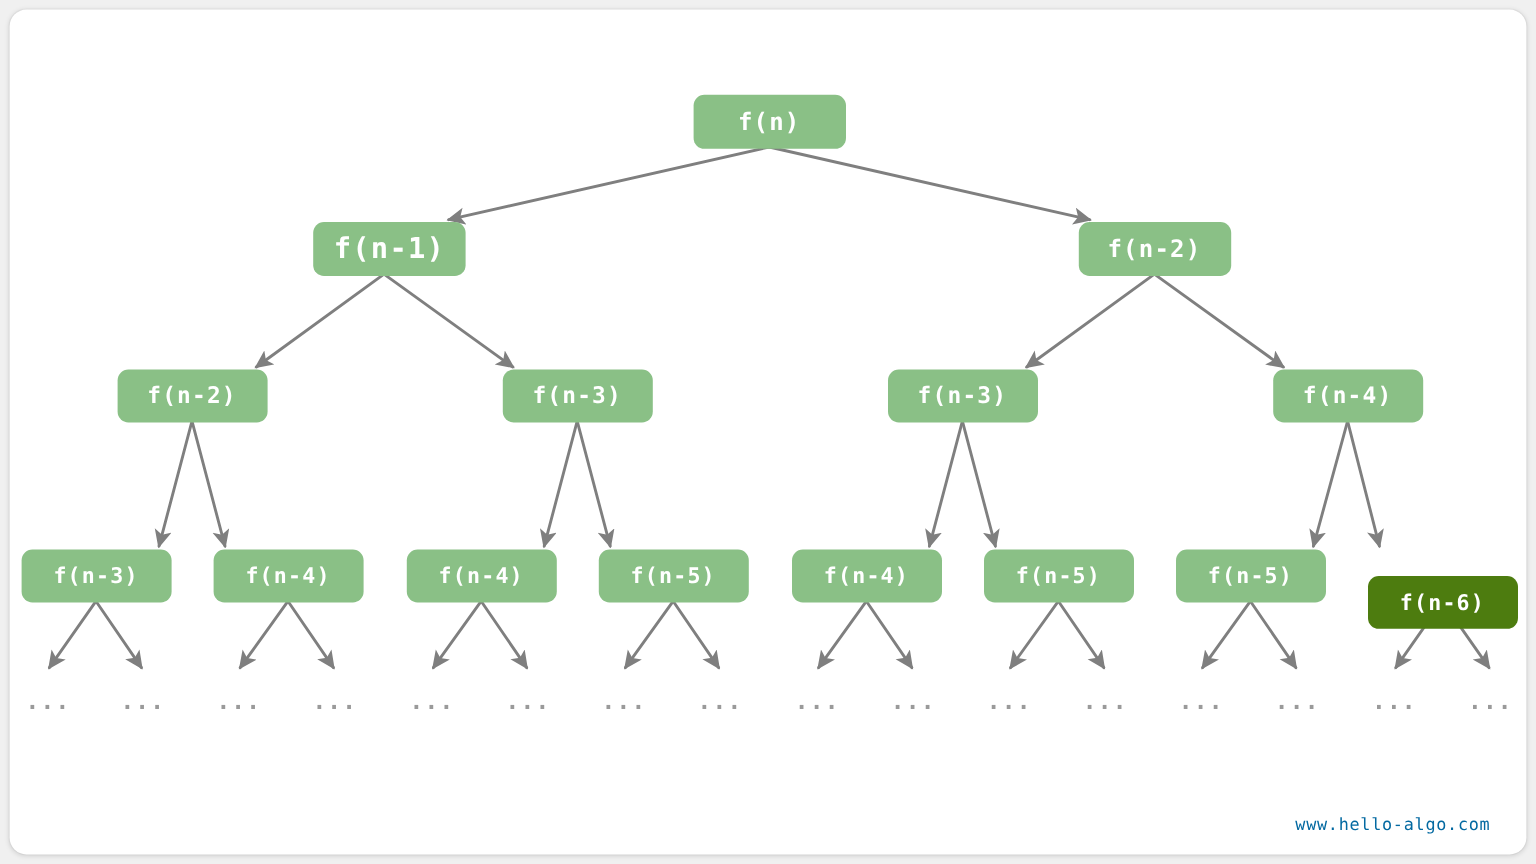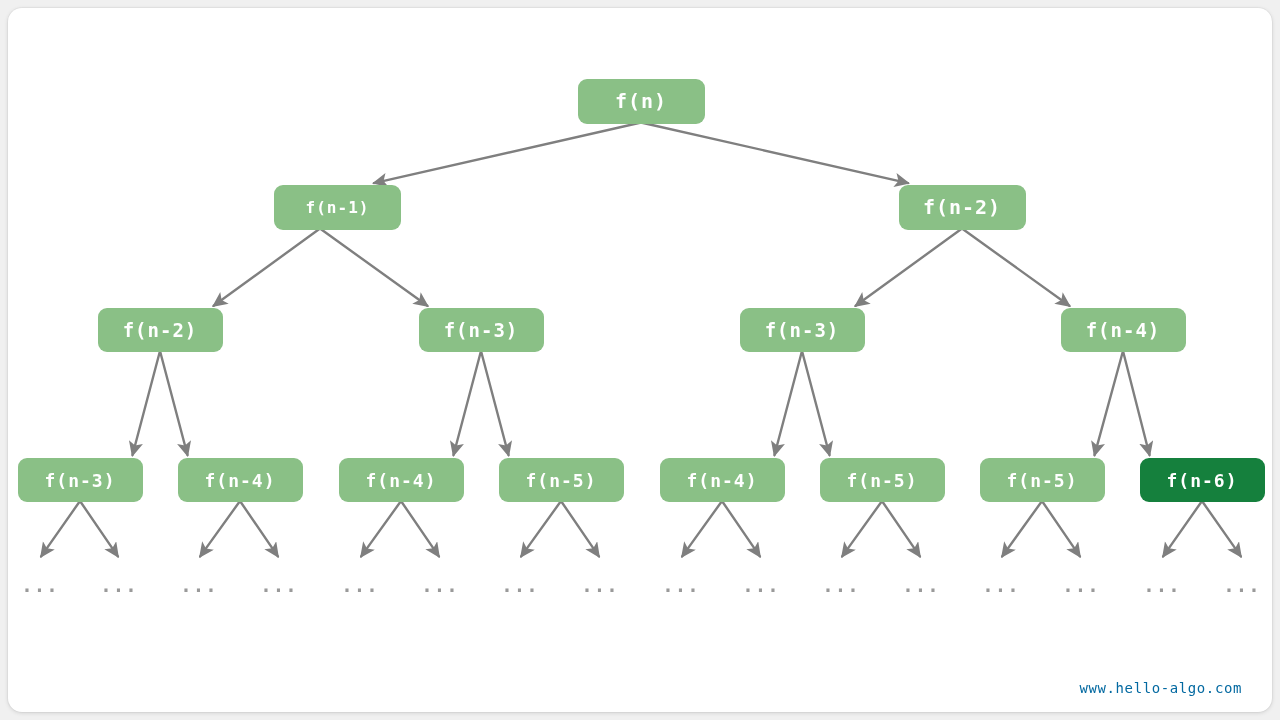--- a/index.html
+++ b/index.html
@@ -94,34 +94,34 @@
           <line x1="882" y1="501" x2="842.1678589483865" y2="556.3763912180967" stroke="#7f7f7f" stroke-width="2.4" stroke-linecap="round" marker-end="url(#arrowhead)"></line>
           <line x1="882" y1="501" x2="919.870632168816" y2="556.3493854775004" stroke="#7f7f7f" stroke-width="2.4" stroke-linecap="round" marker-end="url(#arrowhead)"></line>
           <line x1="1042" y1="501" x2="1002.1678589483865" y2="556.3763912180967" stroke="#7f7f7f" stroke-width="2.4" stroke-linecap="round" marker-end="url(#arrowhead)"></line>
           <line x1="1042" y1="501" x2="1079.870632168816" y2="556.3493854775004" stroke="#7f7f7f" stroke-width="2.4" stroke-linecap="round" marker-end="url(#arrowhead)"></line>
           <line x1="1202" y1="501" x2="1163.148851498193" y2="556.3628866150751" stroke="#7f7f7f" stroke-width="2.4" stroke-linecap="round" marker-end="url(#arrowhead)"></line>
           <line x1="1202" y1="501" x2="1240.851148501807" y2="556.3628866150751" stroke="#7f7f7f" stroke-width="2.4" stroke-linecap="round" marker-end="url(#arrowhead)"></line>
         </g>
     </svg>
     <div id="nodes">
         <div class="node" style="left: 577.5px; top: 78.5px; width: 127px; height: 45px; font-size: 20px; background: rgb(138, 192, 134); color: rgb(255, 255, 255);">f(n)</div>
-        <div class="node" style="left: 274px; top: 184.5px; width: 127px; height: 45px; font-size: 16px; background: rgb(138, 192, 134); color: rgb(255, 255, 255); text-align: right;">f(n-1)</div>
+        <div class="node" style="left: 261px; top: 184.5px; width: 127px; height: 45px; font-size: 24px; background: rgb(138, 192, 134); color: rgb(255, 255, 255); text-align: right;">f(n-1)</div>
         <div class="node" style="left: 898.5px; top: 184.5px; width: 127px; height: 45px; font-size: 20px; background: rgb(138, 192, 134); color: rgb(255, 255, 255);">f(n-2)</div>
         <div class="node" style="left: 97.5px; top: 308px; width: 125px; height: 44px; font-size: 19px; background: rgb(138, 192, 134); color: rgb(255, 255, 255);">f(n-2)</div>
         <div class="node" style="left: 418.5px; top: 308px; width: 125px; height: 44px; font-size: 19px; background: rgb(138, 192, 134); color: rgb(255, 255, 255);">f(n-3)</div>
         <div class="node" style="left: 739.5px; top: 308px; width: 125px; height: 44px; font-size: 19px; background: rgb(138, 192, 134); color: rgb(255, 255, 255);">f(n-3)</div>
         <div class="node" style="left: 1060.5px; top: 308px; width: 125px; height: 44px; font-size: 19px; background: rgb(138, 192, 134); color: rgb(255, 255, 255);">f(n-4)</div>
         <div class="node" style="left: 17.5px; top: 458px; width: 125px; height: 44px; font-size: 18px; background: rgb(138, 192, 134); color: rgb(255, 255, 255);">f(n-3)</div>
         <div class="node" style="left: 177.5px; top: 458px; width: 125px; height: 44px; font-size: 18px; background: rgb(138, 192, 134); color: rgb(255, 255, 255);">f(n-4)</div>
         <div class="node" style="left: 338.5px; top: 458px; width: 125px; height: 44px; font-size: 18px; background: rgb(138, 192, 134); color: rgb(255, 255, 255);">f(n-4)</div>
         <div class="node" style="left: 498.5px; top: 458px; width: 125px; height: 44px; font-size: 18px; background: rgb(138, 192, 134); color: rgb(255, 255, 255);">f(n-5)</div>
         <div class="node" style="left: 659.5px; top: 458px; width: 125px; height: 44px; font-size: 18px; background: rgb(138, 192, 134); color: rgb(255, 255, 255);">f(n-4)</div>
         <div class="node" style="left: 819.5px; top: 458px; width: 125px; height: 44px; font-size: 18px; background: rgb(138, 192, 134); color: rgb(255, 255, 255);">f(n-5)</div>
         <div class="node" style="left: 979.5px; top: 458px; width: 125px; height: 44px; font-size: 18px; background: rgb(138, 192, 134); color: rgb(255, 255, 255);">f(n-5)</div>
-        <div class="node" style="left: 1139.5px; top: 458px; width: 125px; height: 44px; font-size: 18px; background: #15803d; color: rgb(255, 255, 255);">f(n-6)</div>
+        <div class="node" style="left: 1139.5px; top: 480px; width: 125px; height: 44px; font-size: 18px; background: #4d7c0f; color: rgb(255, 255, 255);">f(n-6)</div>
       </div>
     <div id="ellipses">
         <div class="ellipsis" style="left: 40px; top: 585px; color: rgb(154, 154, 154);">...</div>
         <div class="ellipsis" style="left: 119px; top: 585px; color: rgb(154, 154, 154);">...</div>
         <div class="ellipsis" style="left: 199px; top: 585px; color: rgb(154, 154, 154);">...</div>
         <div class="ellipsis" style="left: 279px; top: 585px; color: rgb(154, 154, 154);">...</div>
         <div class="ellipsis" style="left: 360px; top: 585px; color: rgb(154, 154, 154);">...</div>
         <div class="ellipsis" style="left: 440px; top: 585px; color: rgb(154, 154, 154);">...</div>
         <div class="ellipsis" style="left: 520px; top: 585px; color: rgb(154, 154, 154);">...</div>
         <div class="ellipsis" style="left: 600px; top: 585px; color: rgb(154, 154, 154);">...</div>

